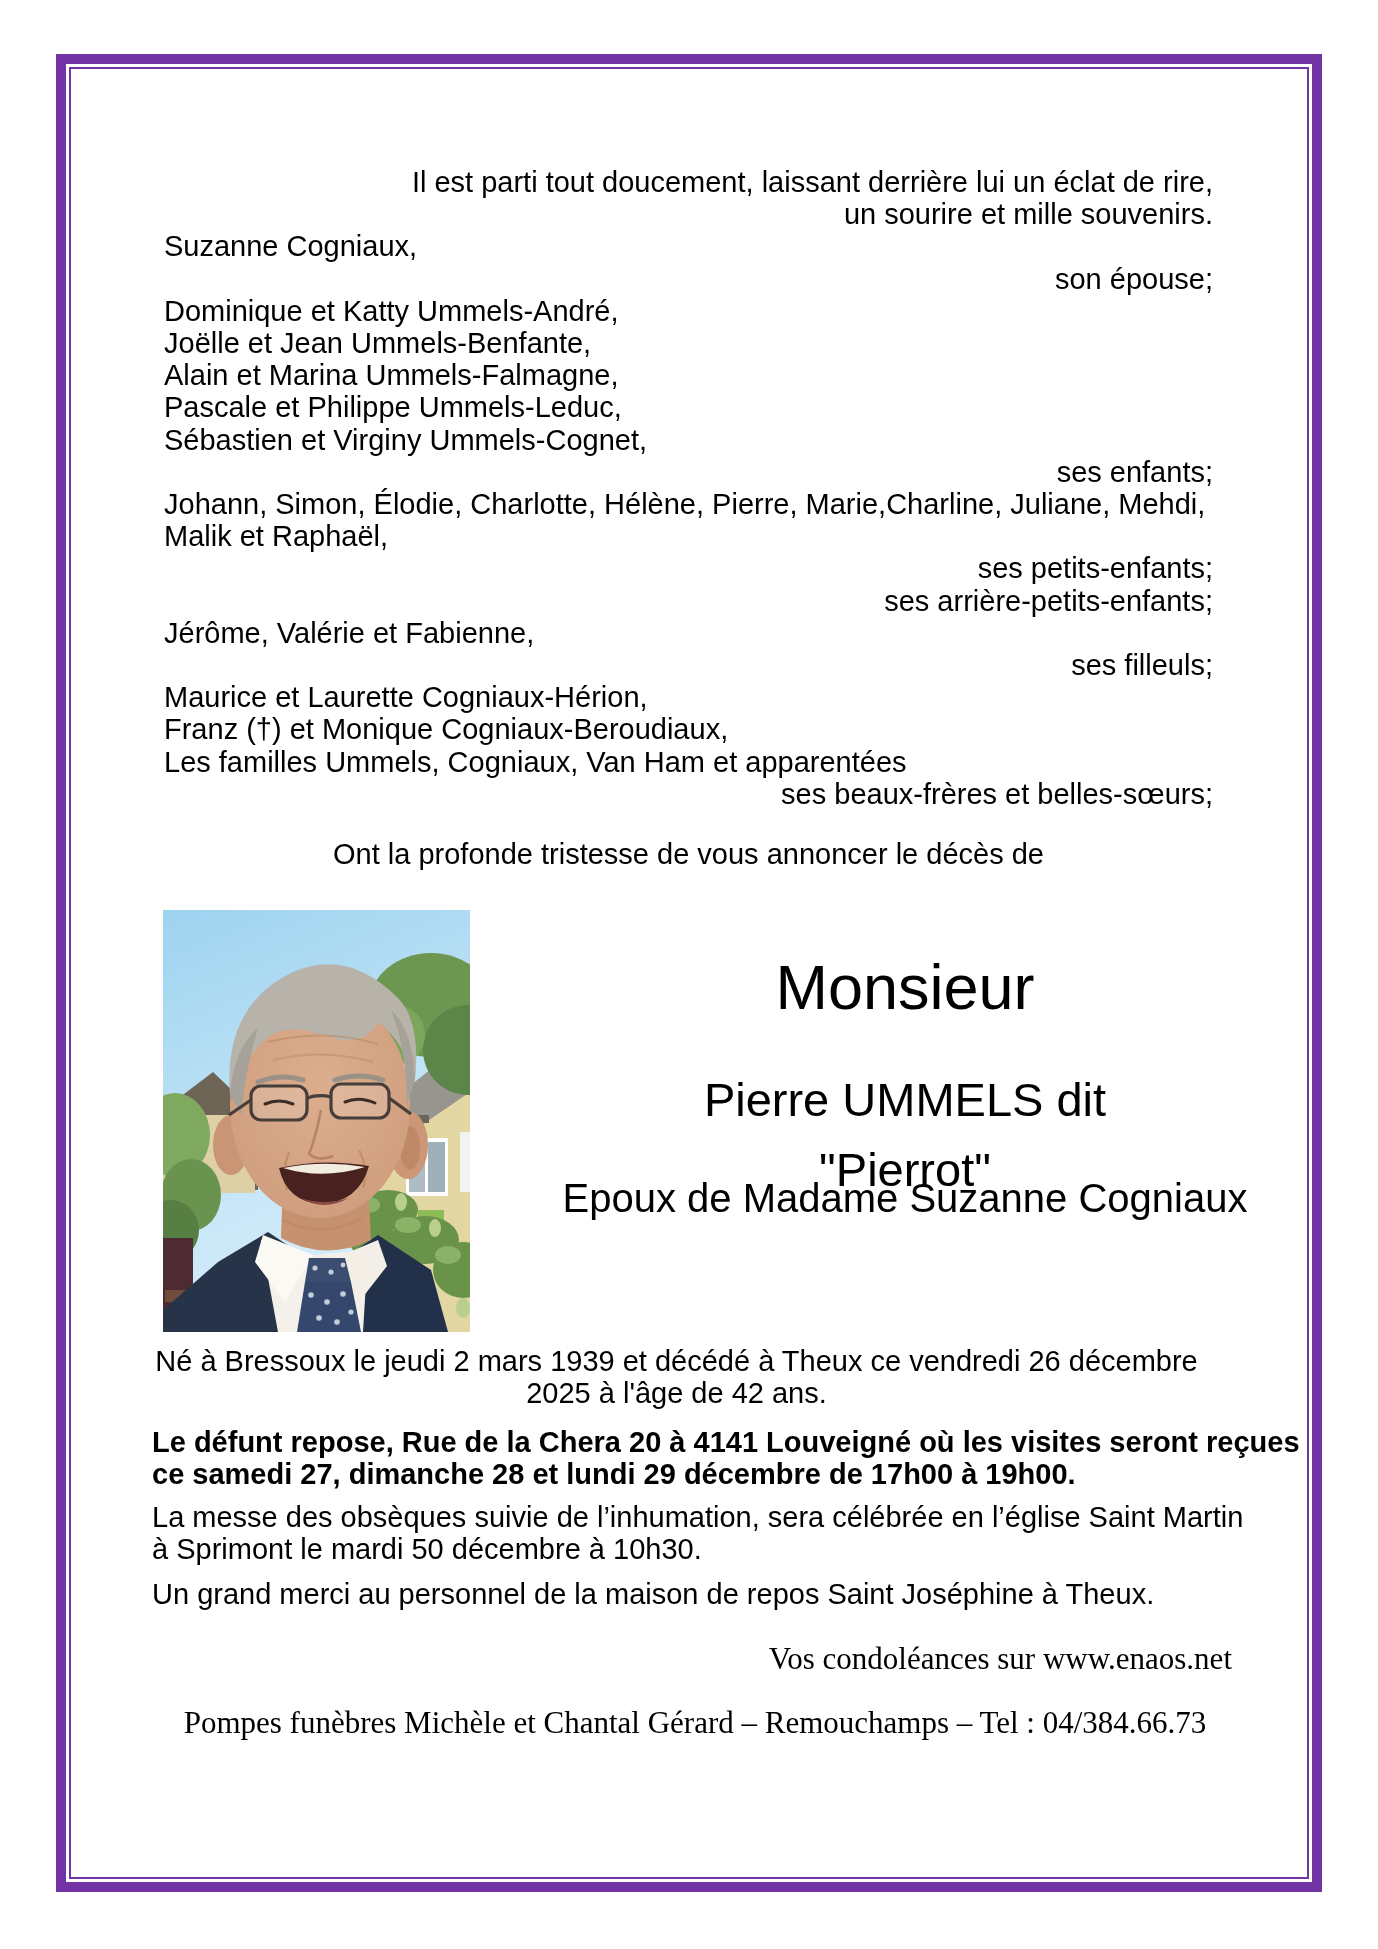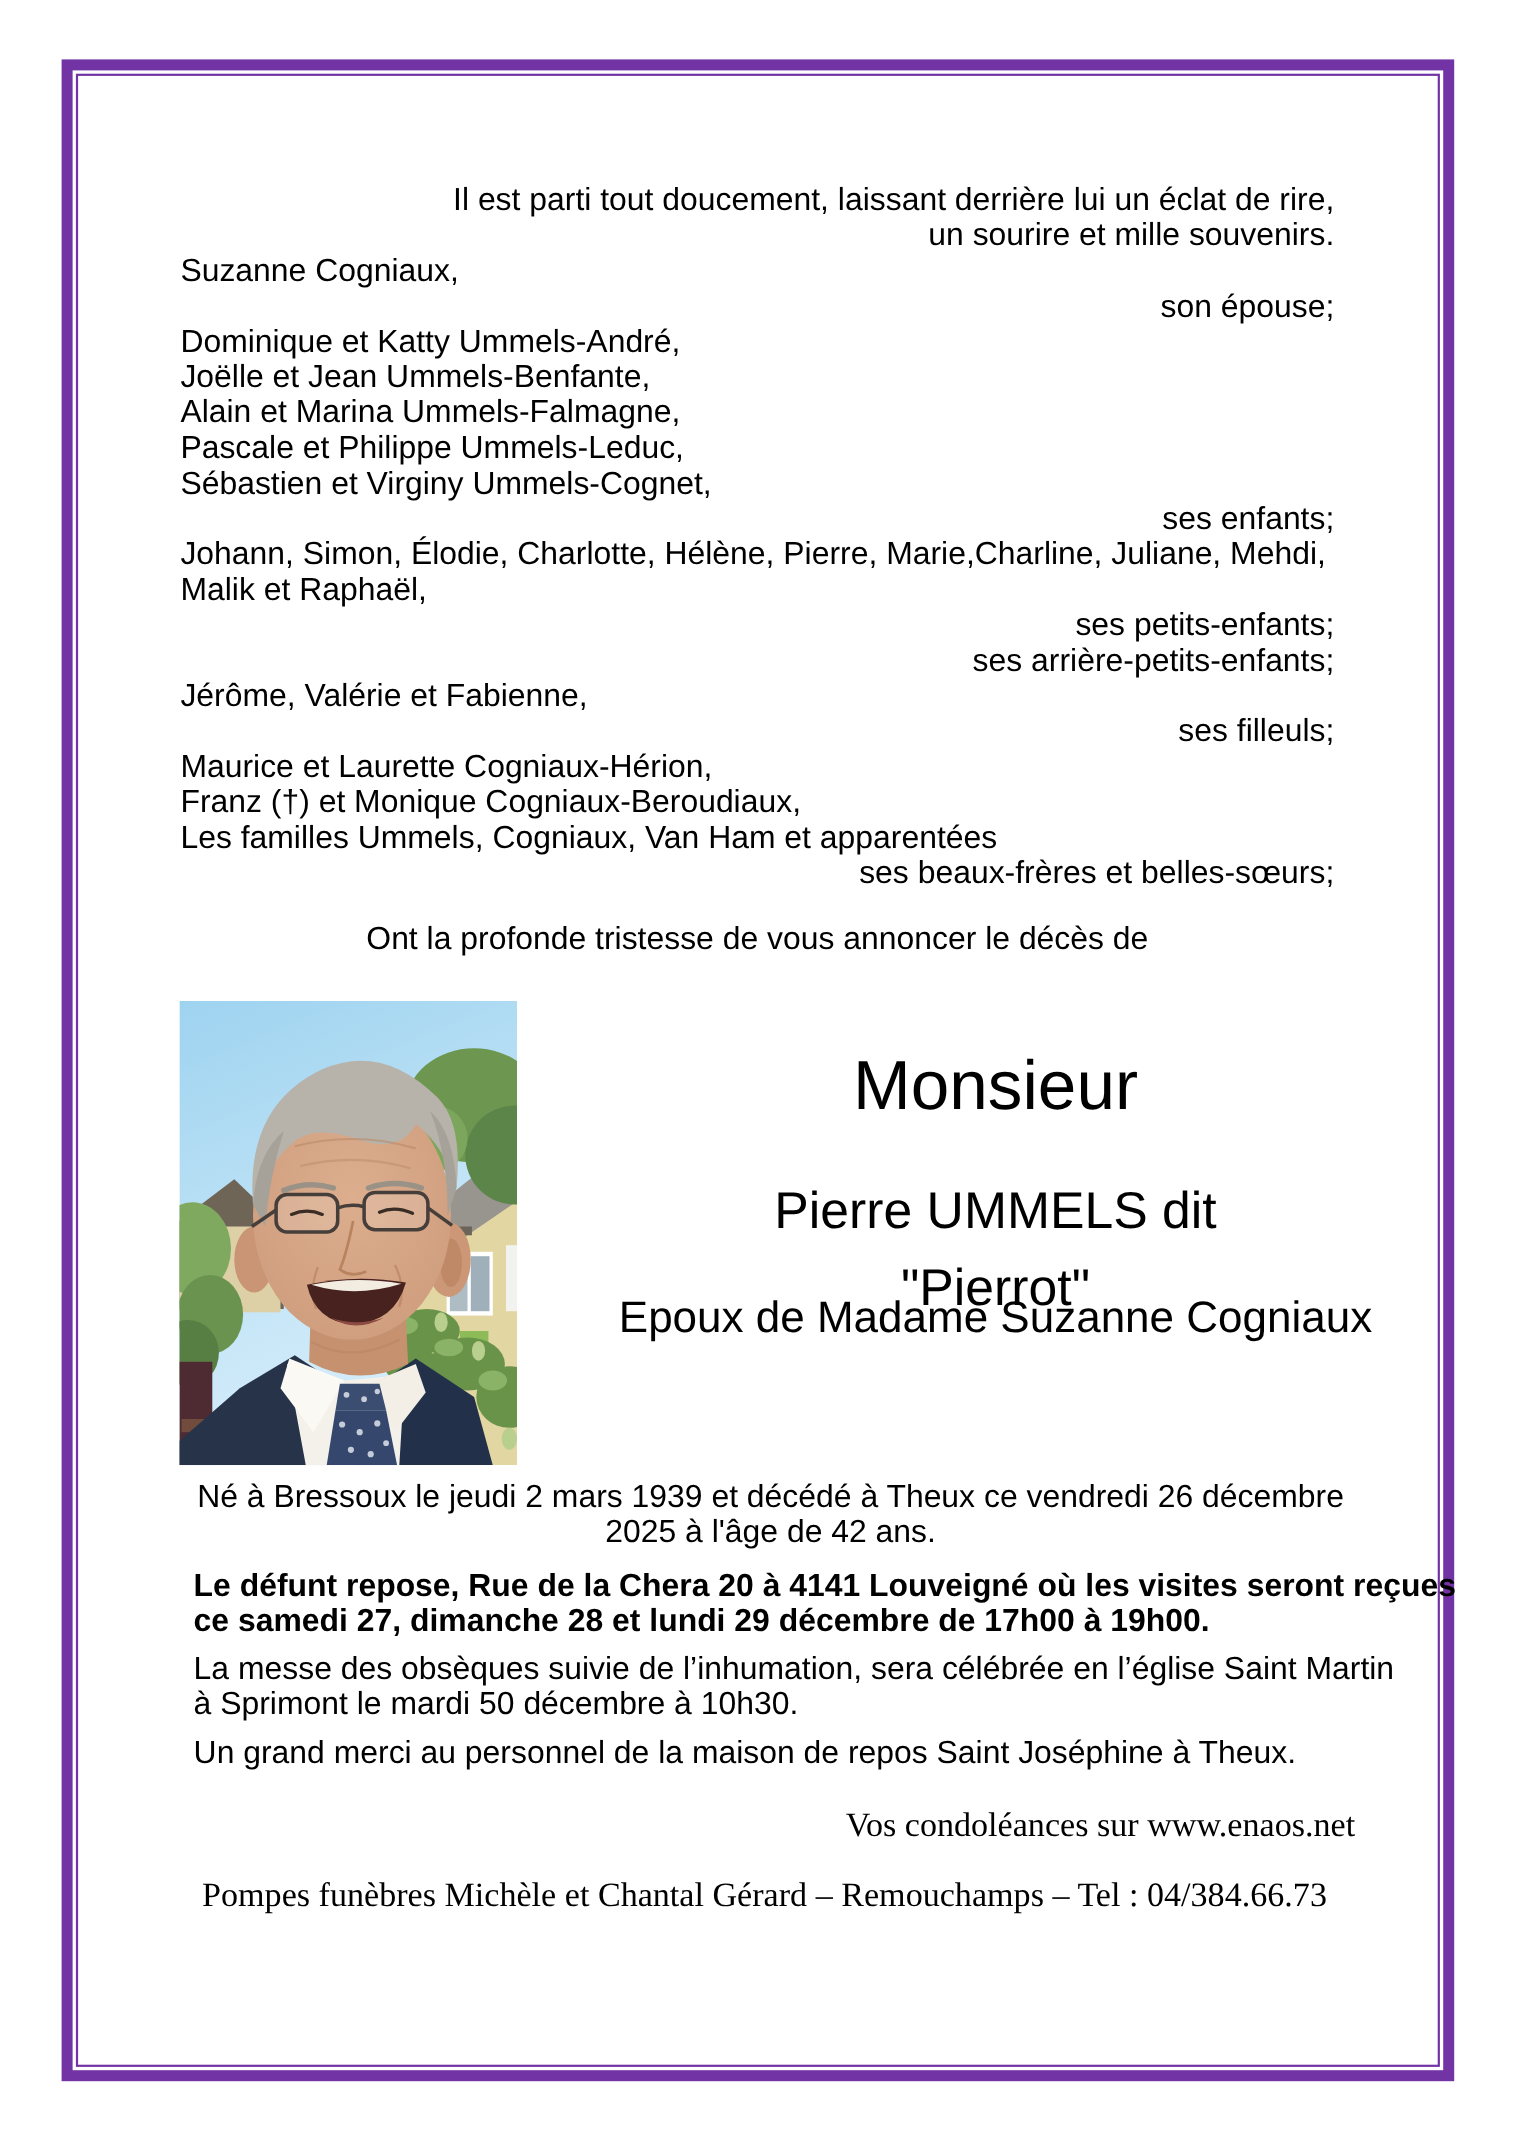--- a/index.html
+++ b/index.html
@@ -32,21 +32,21 @@
     overflow:hidden;
   }
   .photo svg{display:block;width:100%;height:100%;}
   
   .title-col{position:absolute;left:500px;width:810px;text-align:center;}
   .t-monsieur{top:952px;font-size:63px;line-height:70px;font-weight:400;}
   .t-name{top:1065px;font-size:47px;line-height:70px;font-weight:400;}
   .t-epoux{top:1172px;font-size:40px;line-height:52px;font-weight:400;}
   
   .para{
-    position:absolute;left:176px;width:1049px;
+    position:absolute;left:152px;width:1049px;
     font-size:29px;line-height:32.2px;
   }
   .p1{top:1345px;text-align:center;}
   .p2{top:1426px;font-weight:bold;}
   .p3{top:1501px;}
   .p4{top:1578px;}
   
   .serif{
     font-family:"Liberation Serif","DejaVu Serif",serif;
     font-size:31px;line-height:34px;position:absolute;

